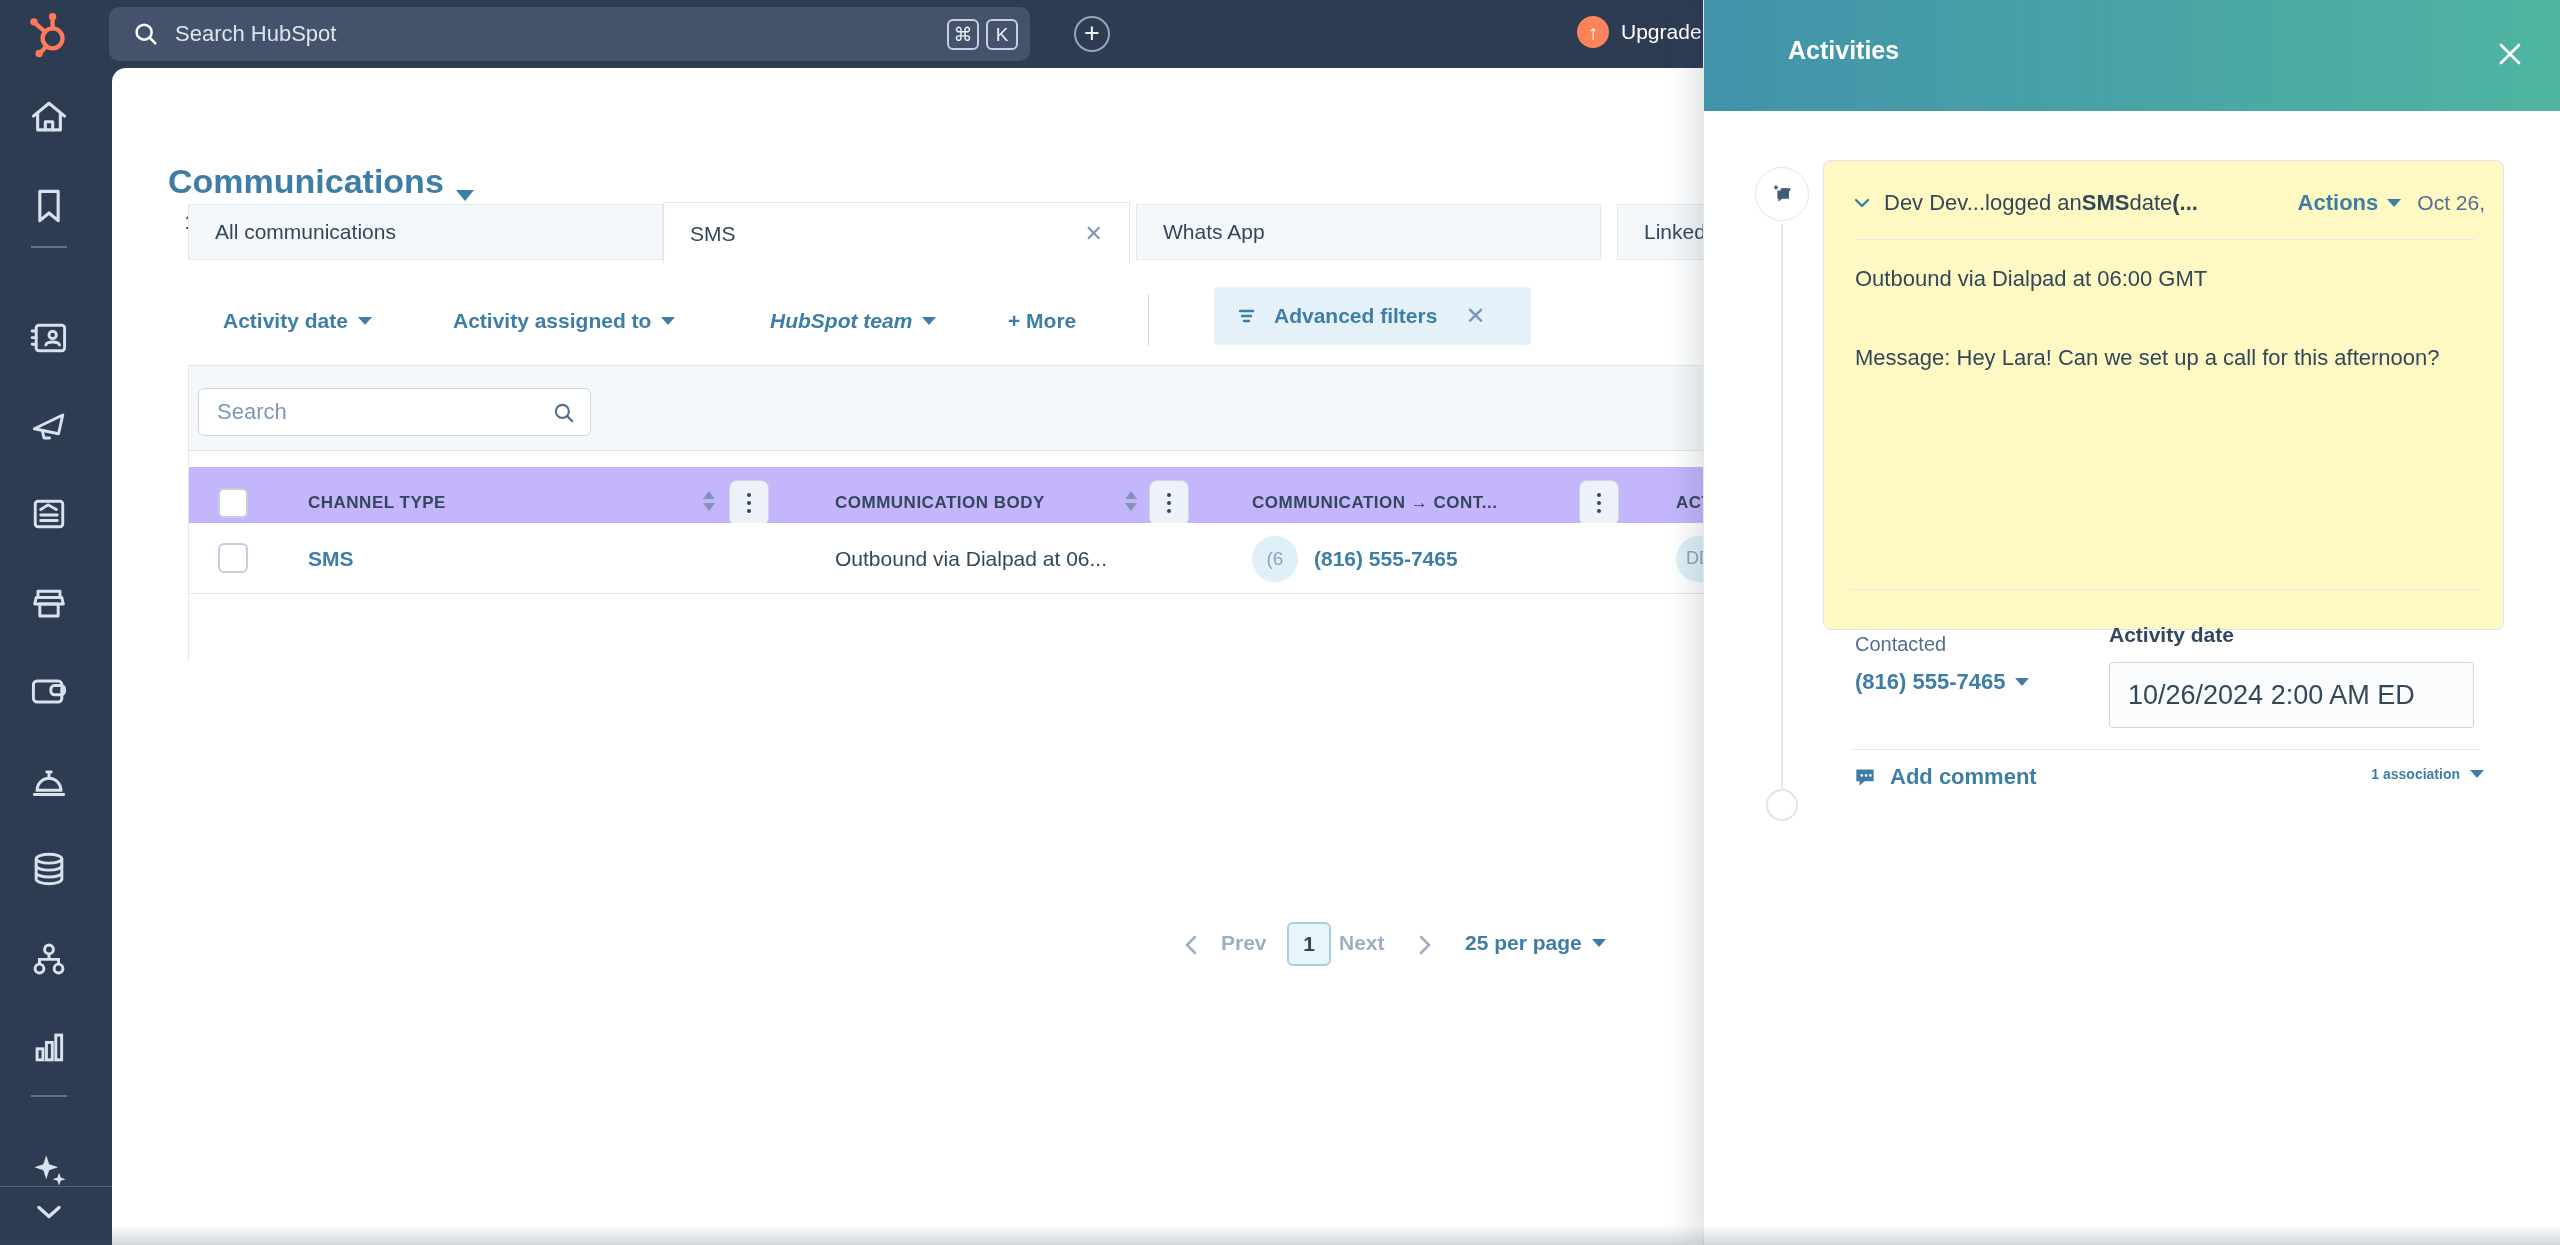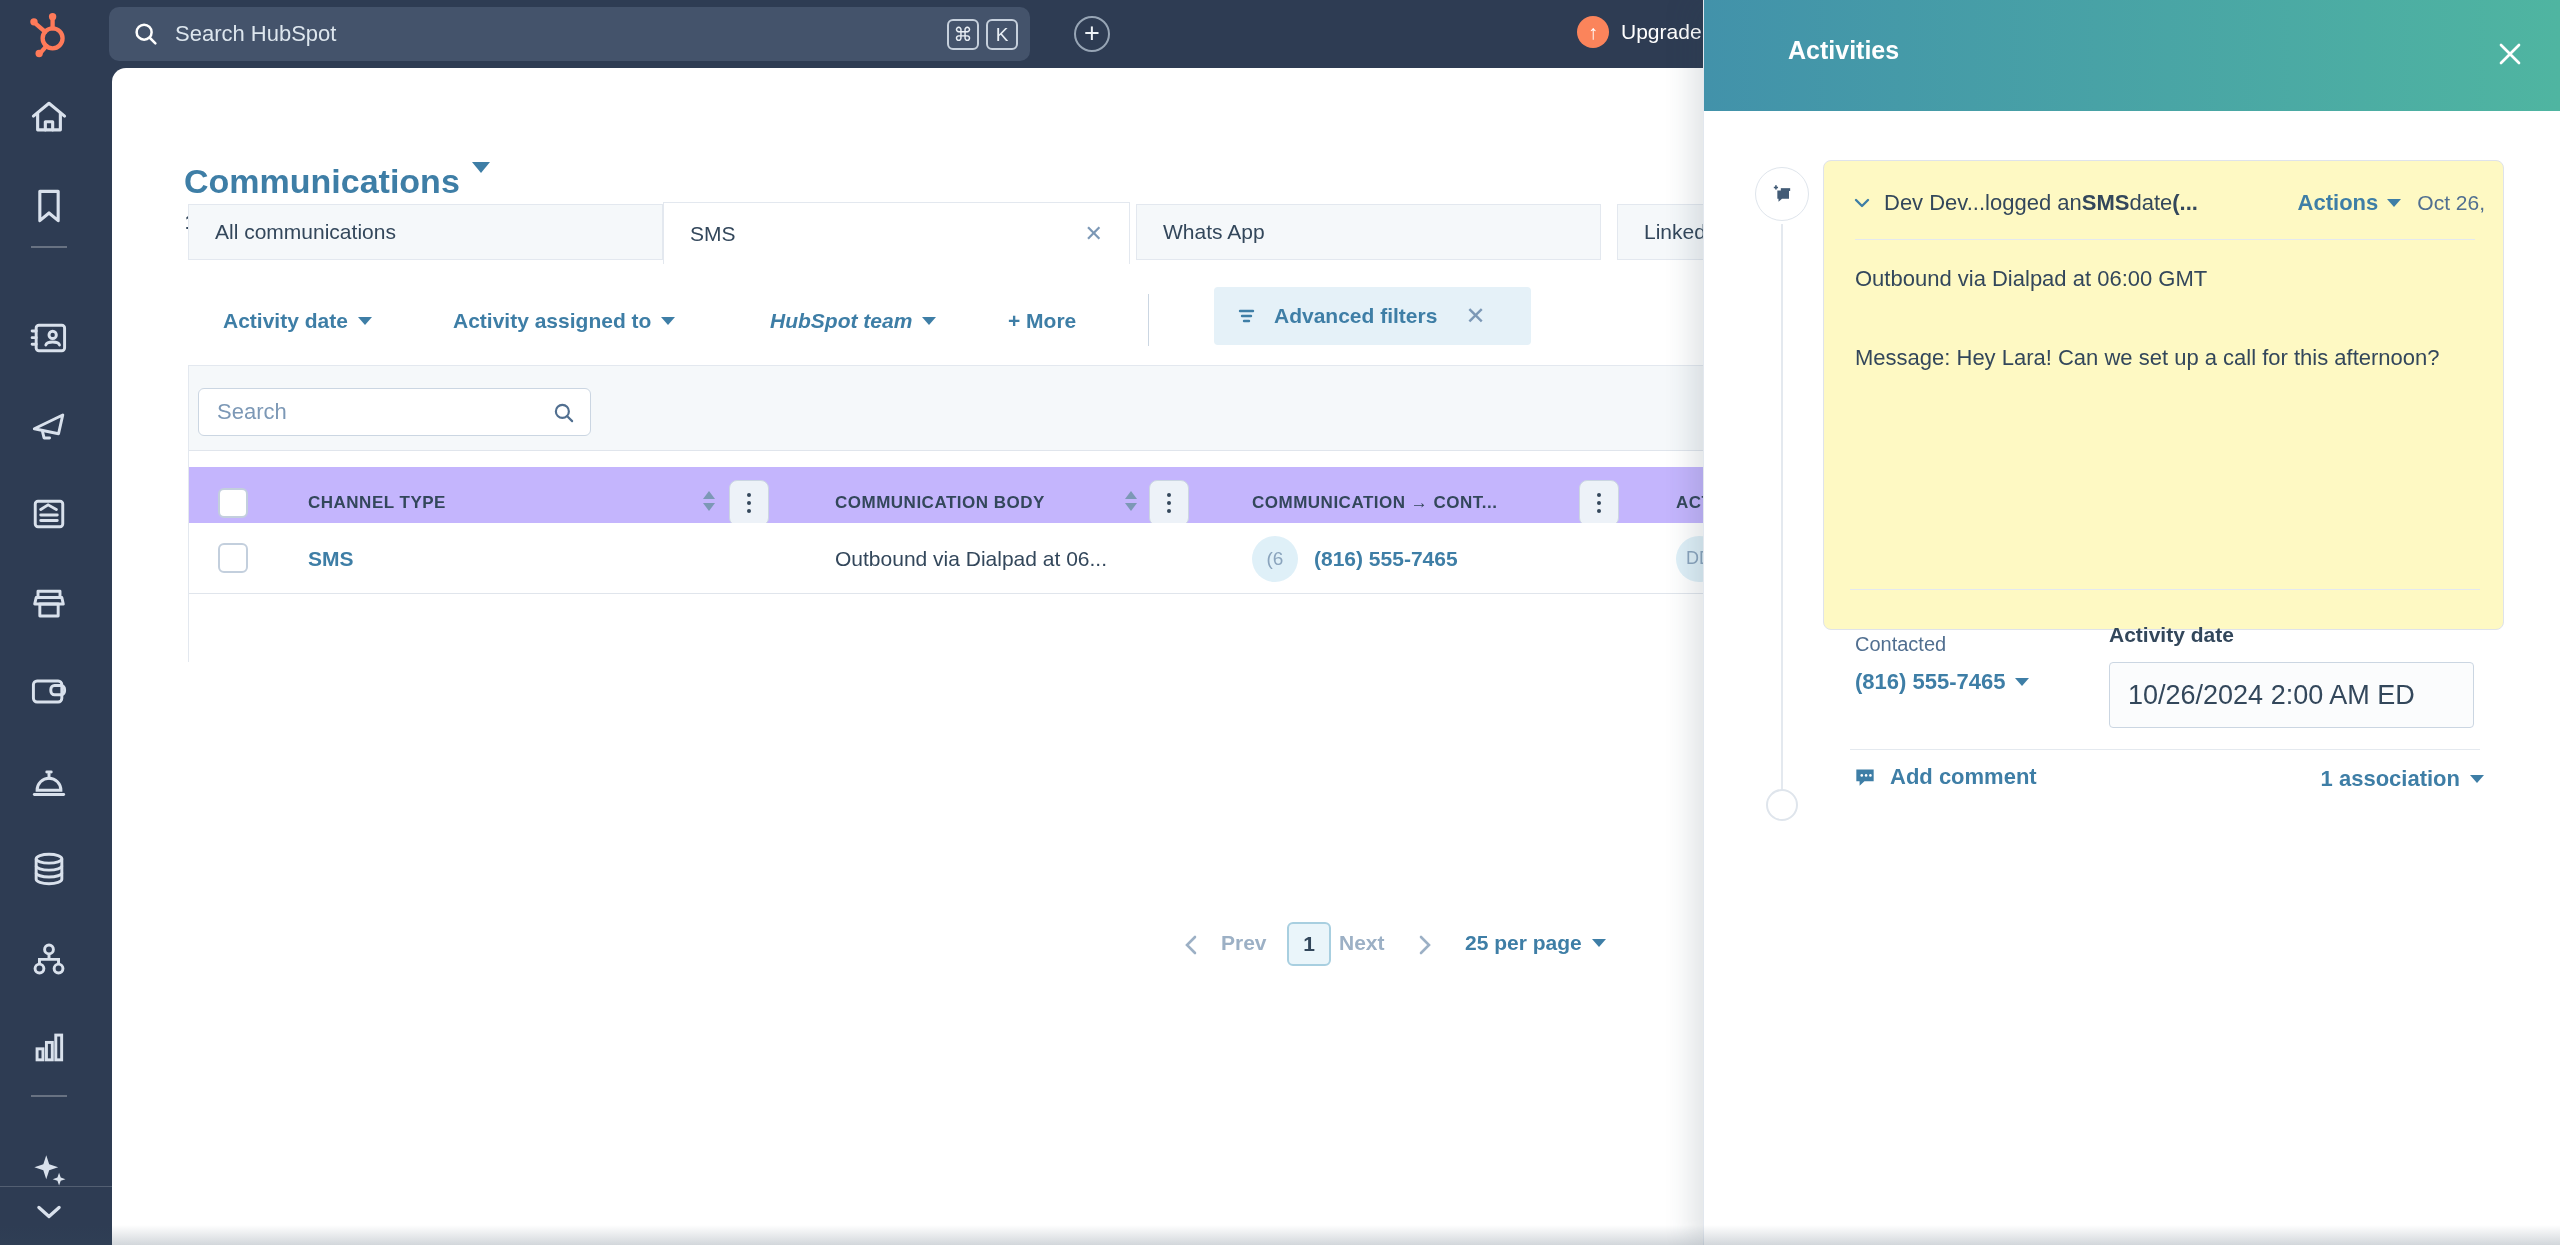--- a/index.html
+++ b/index.html
@@ -19,21 +19,21 @@
   .upgrade-badge { width:32px; height:32px; border-radius:50%; background:#fb845b; color:#fff; display:flex; align-items:center; justify-content:center; font-size:20px; font-weight:bold; }
 
   
   .sidebar { position:absolute; left:0; top:68px; width:112px; height:1177px; background:#2e3c53; z-index:2; }
   .side-ic { position:absolute; left:27px; width:44px; height:44px; color:#d9e1ec; }
   .side-div { position:absolute; left:31px; width:36px; height:2px; background:rgba(255,255,255,.28); }
   .side-bottom-line { position:absolute; left:0; top:1118px; width:112px; height:1px; background:rgba(255,255,255,.18); }
 
   
   .main { position:absolute; left:112px; top:68px; width:1591px; height:1177px; background:#ffffff; border-top-left-radius:14px; overflow:hidden; z-index:2; }
-  .page-title { position:absolute; left:72px; top:94px; color:#3e7ea6; font-size:34px; font-weight:bold; display:flex; align-items:flex-start; gap:12px; }
+  .page-title { position:absolute; left:56px; top:94px; color:#3e7ea6; font-size:34px; font-weight:bold; display:flex; align-items:flex-end; gap:12px; }
   .caret { width:0; height:0; border-left:9px solid transparent; border-right:9px solid transparent; border-top:11px solid #3e7ea6; }
   .caret.sm { border-left-width:7px; border-right-width:7px; border-top-width:8px; }
   .record-count { position:absolute; left:73px; top:143px; color:#33475b; font-size:20px; font-weight:bold; }
 
   .tab { position:absolute; top:136px; height:56px; background:#f5f8fa; border:1px solid #e3e8ef; color:#33475b; font-size:21px; display:flex; align-items:center; padding:0 26px; white-space:nowrap; overflow:hidden; }
   .tab.active { top:134px; height:62px; background:#ffffff; border-bottom:none; z-index:2; justify-content:space-between; font-weight:400; }
   .tab-x { color:#7c98b6; font-size:22px; margin-left:30px; }
 
   .flt { position:absolute; top:228px; height:50px; display:flex; align-items:center; gap:10px; color:#3e7ea6; font-size:21px; font-weight:bold; }
   .flt-div { position:absolute; left:1036px; top:226px; width:1px; height:52px; background:#cbd6e2; }
@@ -79,21 +79,21 @@
   .bold { font-weight:bold; }
   .actions { margin-left:auto; color:#3e7ea6; font-weight:bold; display:flex; align-items:center; gap:9px; }
   .cdate { color:#516f90; font-size:21px; margin-left:16px; }
   .cdiv { position:absolute; left:31px; right:28px; height:1px; background:#e4e9ef; }
   .cline { position:absolute; left:31px; color:#33475b; font-size:22px; line-height:42px; }
   .lbl { position:absolute; color:#516f90; font-size:20px; }
   .lblb { position:absolute; color:#33475b; font-size:21px; font-weight:bold; }
   .dropdown-blue { position:absolute; color:#3e7ea6; font-size:22px; font-weight:bold; display:flex; align-items:center; gap:10px; }
   .dateinput { position:absolute; left:285px; top:501px; width:365px; height:66px; border:1px solid #cbd6e2; border-radius:4px; background:#fbfcfd; color:#33475b; font-size:27px; padding:0 6px 0 18px; outline:none; white-space:nowrap; overflow:hidden; }
   .cfoot-left { position:absolute; left:28px; top:603px; display:flex; align-items:center; gap:12px; color:#3e7ea6; font-size:22px; font-weight:bold; }
-  .cfoot-right { position:absolute; right:19px; top:605px; display:flex; align-items:center; gap:10px; color:#3e7ea6; font-size:22px; font-weight:bold; }
+  .cfoot-right { position:absolute; right:19px; top:605px; display:flex; align-items:center; gap:10px; color:#3e7ea6; font-size:14px; font-weight:bold; }
 
   .bottom-fade { position:absolute; left:0; bottom:0; width:2560px; height:20px; background:linear-gradient(180deg, rgba(51,71,91,0), rgba(51,71,91,.22)); z-index:9; pointer-events:none; }
   svg { display:block; }
 </style>
 </head>
 <body>
 
 <div class="screen">
 
   <header class="topbar">

